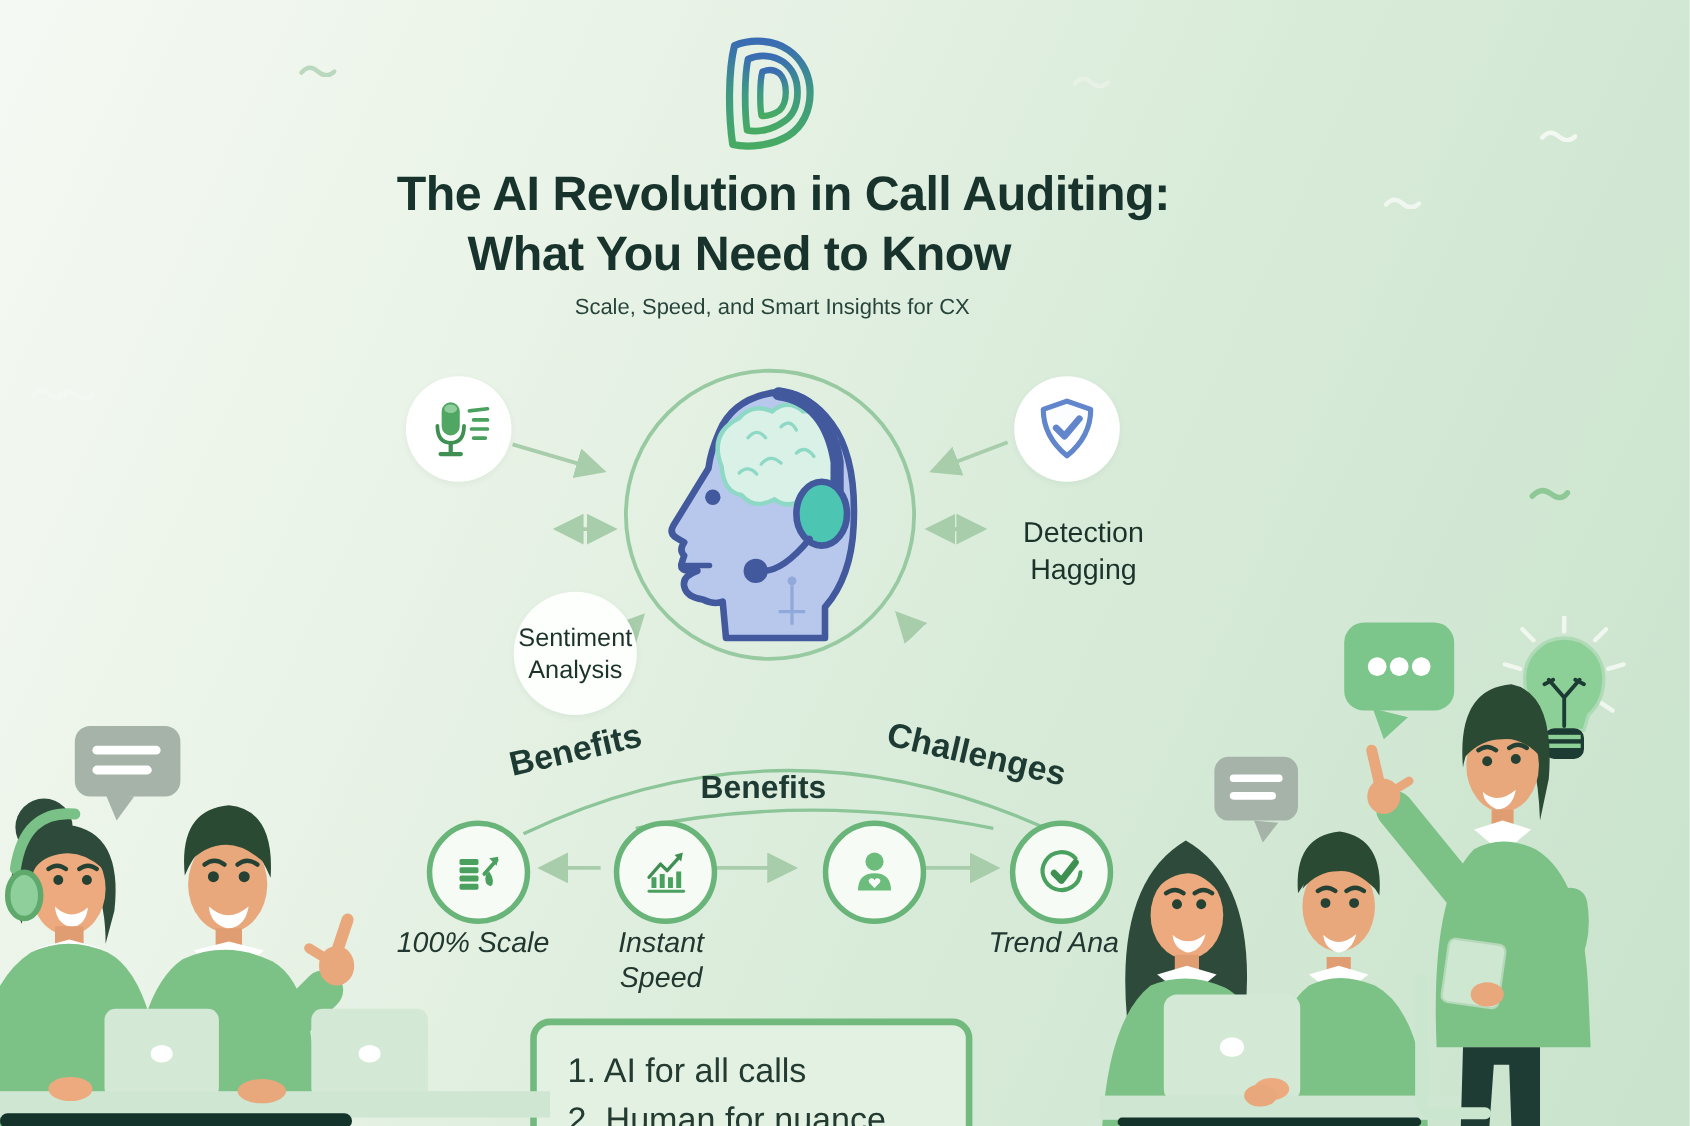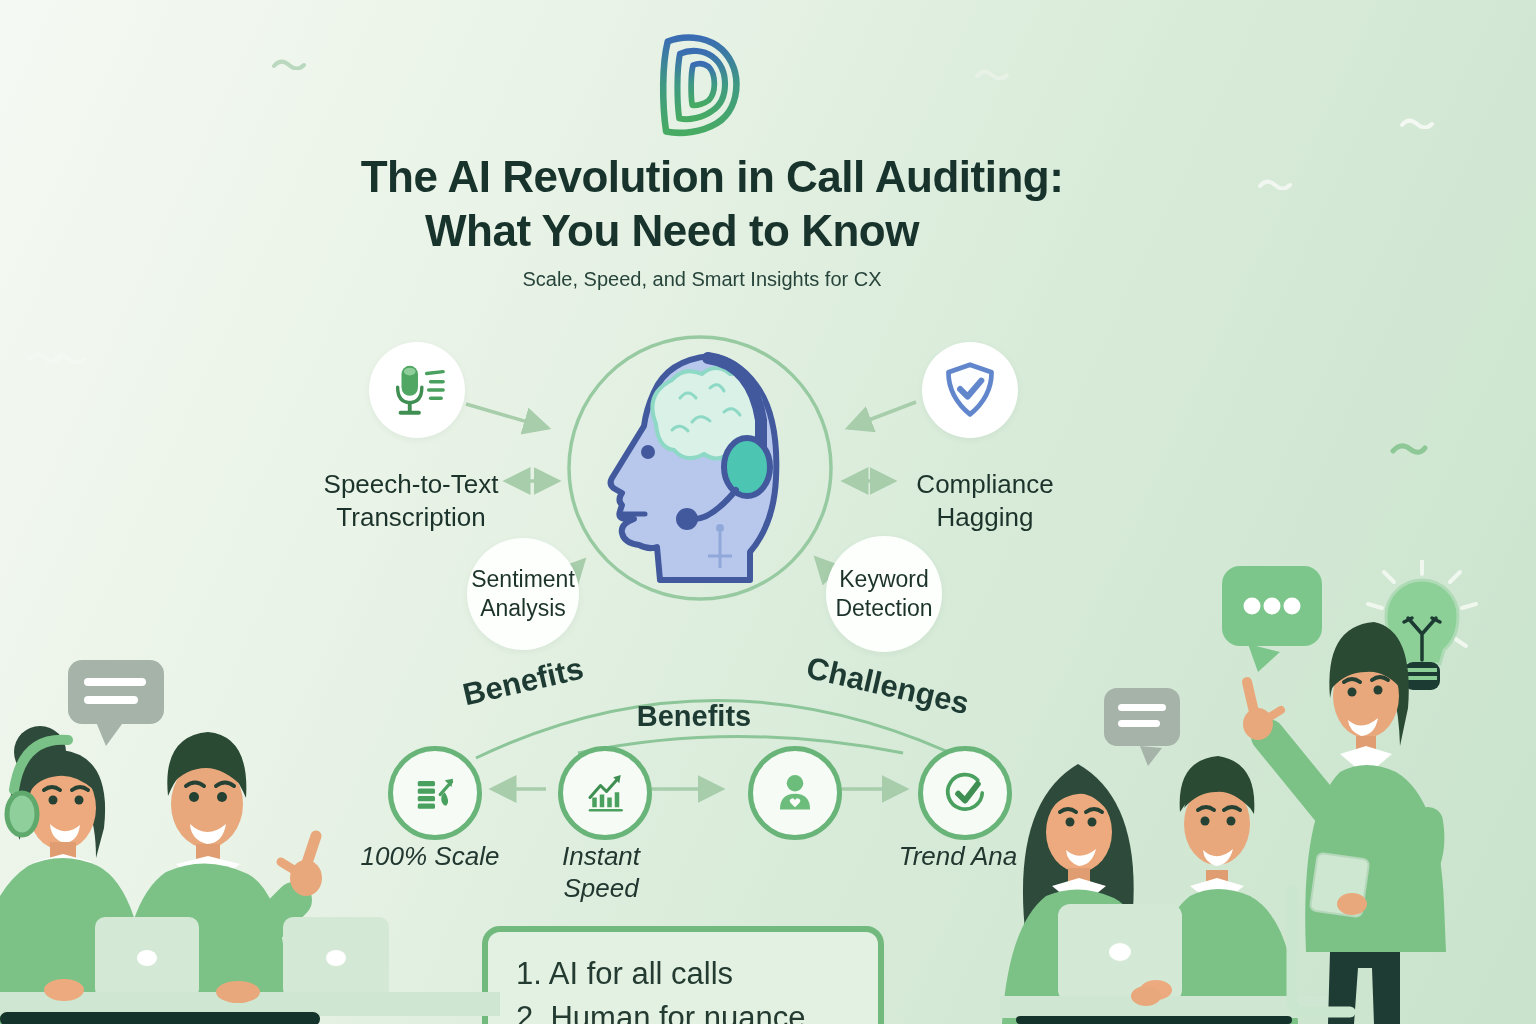--- a/index.html
+++ b/index.html
@@ -121,43 +121,35 @@
       <path d="M12 29 Q12 45 24.5 45 Q37 45 37 29" stroke="#3f8f53" stroke-width="3.5" fill="none" stroke-linecap="round"></path>
       <path d="M24.5 45 L24.5 54 M15 55.5 L34 55.5" stroke="#3f8f53" stroke-width="4" stroke-linecap="round"></path>
       <g stroke="#4aa05e" stroke-width="3.5" stroke-linecap="round">
         <path d="M42 15 L59 13"></path>
           <path d="M46 23.5 L59 23.5"></path>
           <path d="M44 32 L59 32"></path>
           <path d="M46 40.5 L57 40.5"></path>
       </g>
     </svg>
   </div>
-  <div class="abs ctr" style="left:411px;top:468px;">
-    <div class="node-label">Speech-to-Text</div>
-    <div class="node-label">Transcription</div>
-  </div>
 
   <div class="abs node-circle" style="left:922px;top:342px;width:96px;height:96px;">
     <svg width="60" height="60" viewBox="0 0 64 64">
       <path d="M32 5 L55 13 Q55 39 32 58 Q9 39 9 13 Z" fill="#fbfdfe" stroke="#6286cc" stroke-width="5" stroke-linejoin="round"></path>
       <path d="M21.5 31 L29.5 39 L44 22" stroke="#6286cc" stroke-width="6.5" fill="none" stroke-linecap="round" stroke-linejoin="round"></path>
     </svg>
   </div>
   <div class="abs ctr" style="left:985px;top:468px;">
-    <div class="node-label">Compliance</div>
+    <div class="node-label">Detection</div>
     <div class="node-label">Hagging</div>
   </div>
 
   <div class="abs bubble-circle" style="left:467px;top:538px;width:112px;height:112px;align-items:center;">
     <div class="bubble-label">Sentiment</div>
     <div class="bubble-label">Analysis</div>
-  </div>
-  <div class="abs bubble-circle" style="left:826px;top:536px;width:116px;height:116px;">
-    <div class="bubble-label">Keyword</div>
-    <div class="bubble-label">Detection</div>
   </div>
 
   <div class="abs arc-label" style="left:462px;top:664px;transform:rotate(-13deg);">Benefits</div>
   <div class="abs arc-label" style="left:805px;top:668px;transform:rotate(13deg);">Challenges</div>
   <div class="abs ctr arc-label" style="left:694px;top:700px;font-size:29px;">Benefits</div>
 
   <div class="abs benefit-circle" style="left:388px;top:746px;">
     <svg width="48" height="48" viewBox="0 0 64 64">
       <g fill="#4aa05e">
         <rect x="9" y="16" width="23" height="7" rx="2"></rect>

